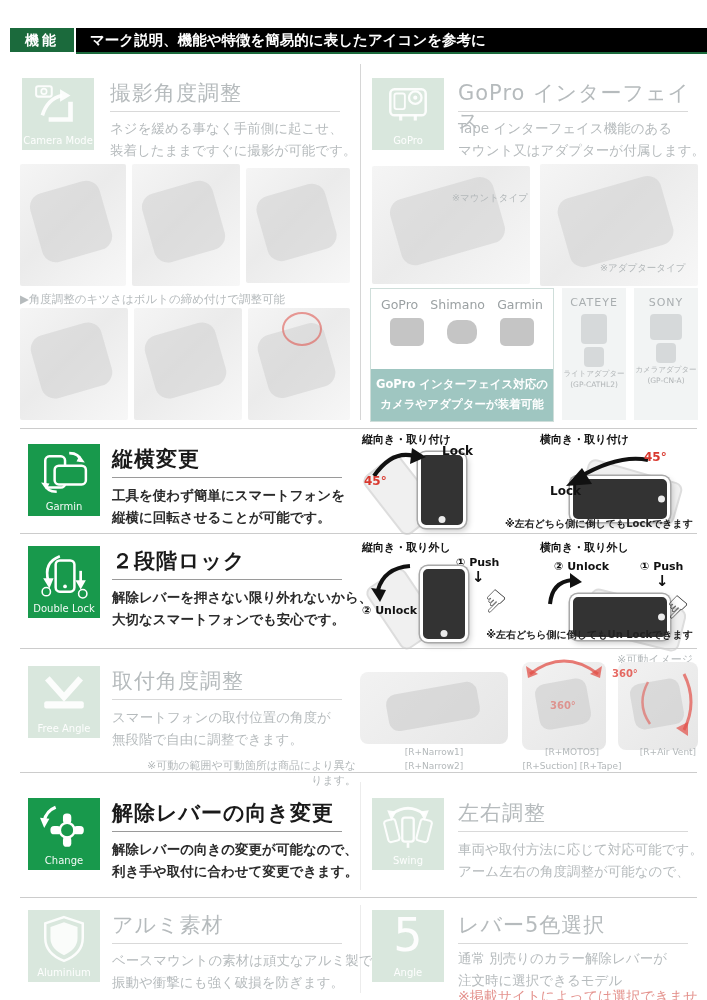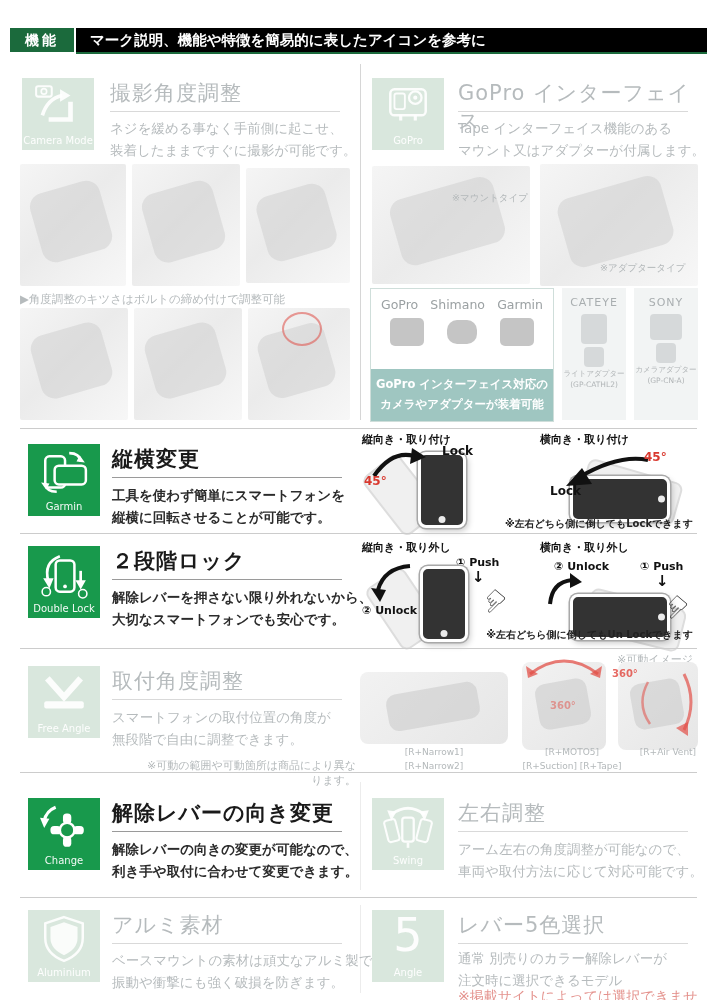--- a/index.html
+++ b/index.html
@@ -335,22 +335,22 @@
       <rect x="3" y="17" width="11" height="21" rx="2.5" fill="none" stroke="#fff" stroke-width="2" transform="rotate(-14 8.5 27.5)" opacity=".9"></rect>
       <rect x="18.5" y="15" width="11" height="23" rx="2.5" fill="none" stroke="#fff" stroke-width="2.2" opacity=".9"></rect>
       <rect x="34" y="17" width="11" height="21" rx="2.5" fill="none" stroke="#fff" stroke-width="2" transform="rotate(14 39.5 27.5)" opacity=".9"></rect>
       <path d="M24 39 v5" stroke="#fff" stroke-width="2.5" opacity=".9"></path>
     </svg>
     <span class="lbl">Swing</span>
   </div>
   <div class="abs h-off" style="left:458px;top:799px;">左右調整</div>
   <div class="abs rule" style="left:458px;top:831px;"></div>
   <div class="abs body-off" style="left:458px;top:839px;">
+    <div>車両や取付方法に応じて対応可能です。</div>
     <div>アーム左右の角度調整が可能なので、</div>
-    <div>車両や取付方法に応じて対応可能です。</div>
   </div>
 
   <div class="abs divider" style="top:897px;"></div>
   <div class="abs vline" style="left:360px;top:905px;height:88px;background:#ececec;"></div>
 
   <div class="abs icon off" style="left:28px;top:910px;">
     <svg viewBox="0 0 48 48">
       <path d="M24 3 L42 9 V23 Q42 38 24 45 Q6 38 6 23 V9 Z" fill="none" stroke="#fff" stroke-width="2.4" opacity=".9"></path>
       <path d="M24 8 L37 12.5 V23 Q37 33.5 24 39.5 Q11 33.5 11 23 V12.5 Z" fill="#fff" opacity=".85"></path>
     </svg>

